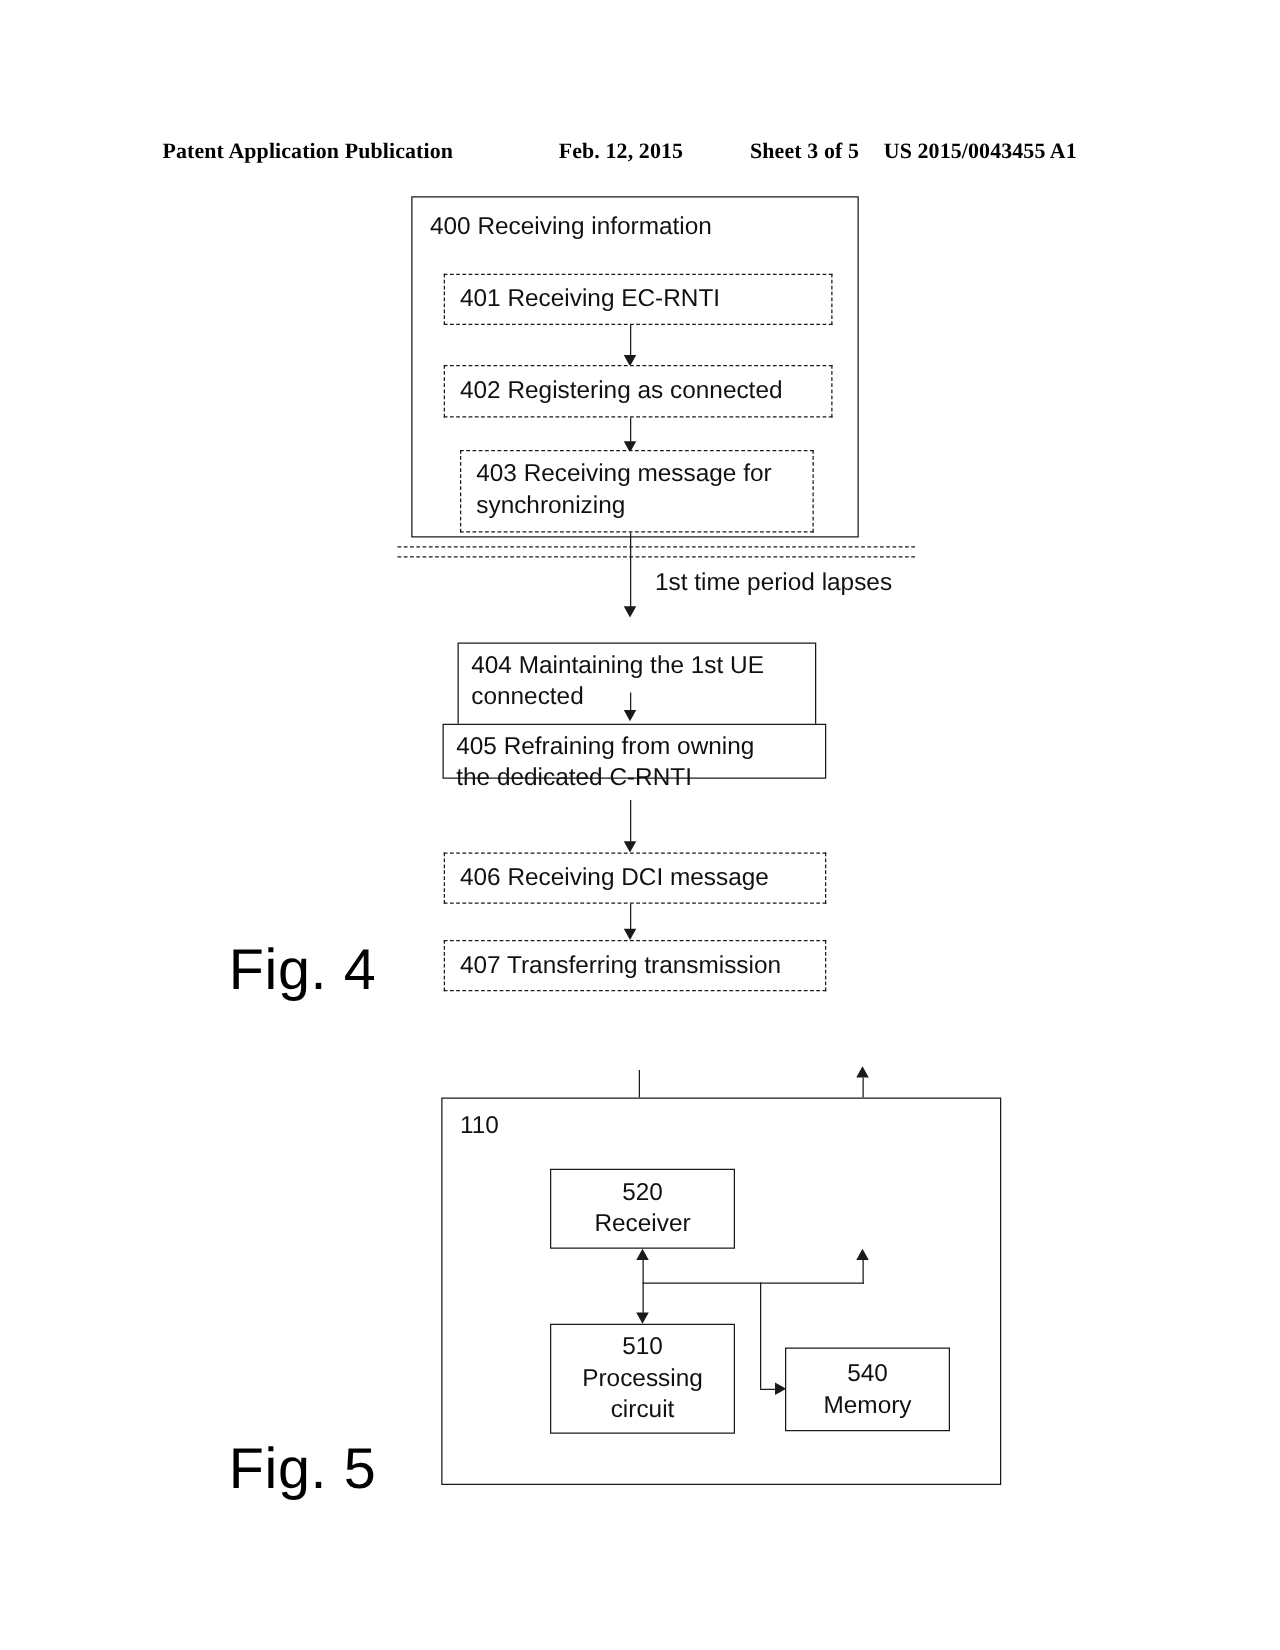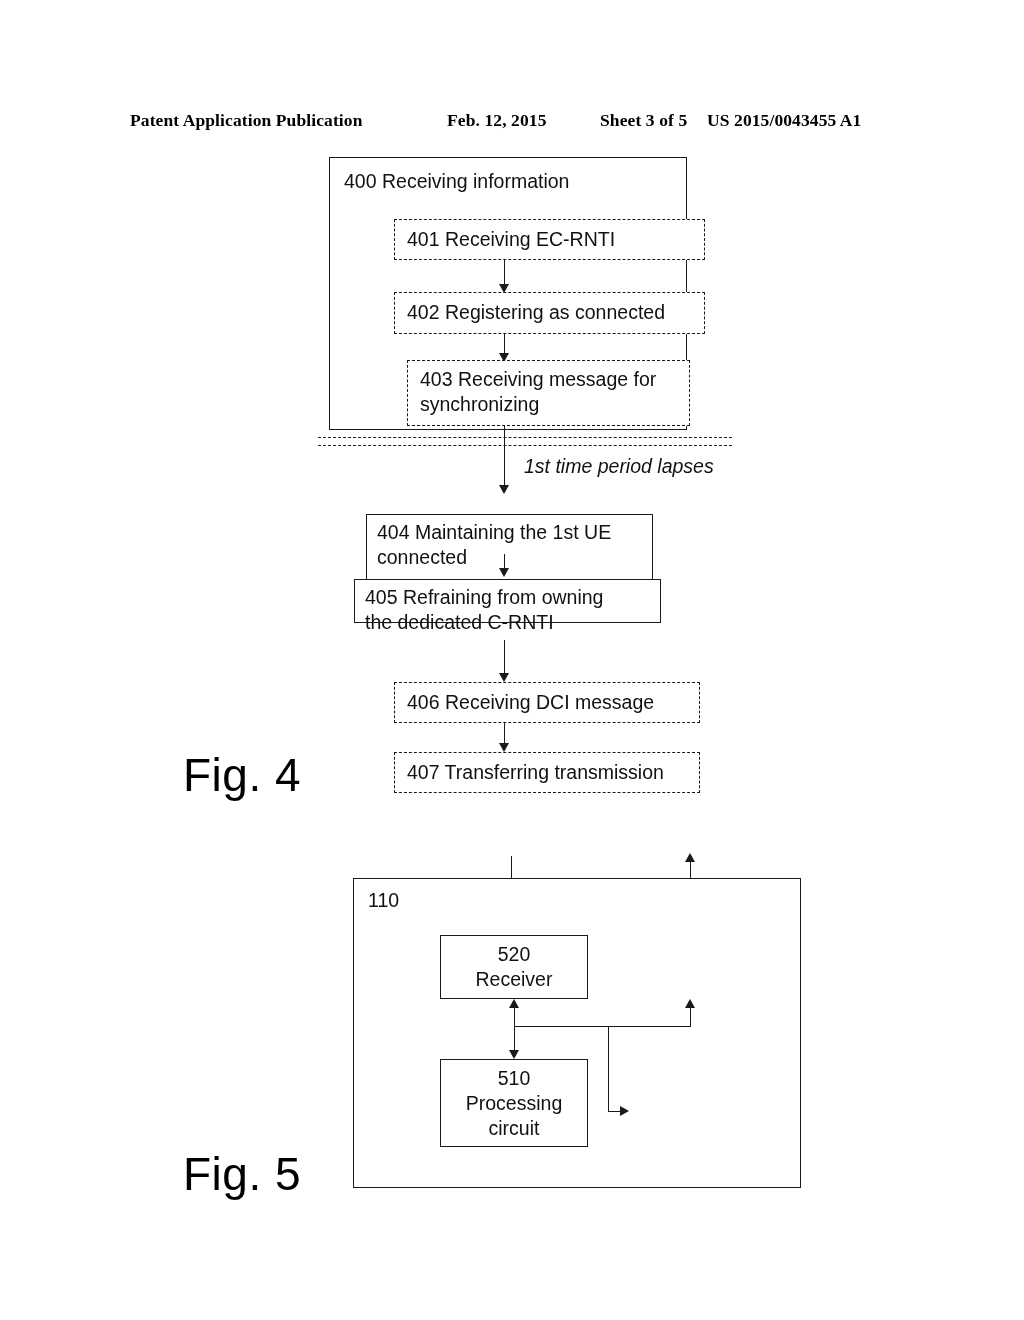--- a/index.html
+++ b/index.html
@@ -44,21 +44,20 @@
   .box {
     position: absolute;
     box-sizing: border-box;
     background: #ffffff;
   }
   .solid-box {
     border: 1.6px solid #1a1a1a;
   }
   .dashed-box {
     border: 1.7px dashed #1a1a1a;
-    margin-left: 39px;
   }
   .box-text {
     position: absolute;
     font-size: 19.5px;
     line-height: 25px;
     color: #111111;
     white-space: pre-line;
   }
 
   
@@ -172,21 +171,21 @@
     <div class="box-text" style="left:12px; top:6px;">403 Receiving message for
 synchronizing</div>
   </div>
 
   <div class="sep-rule" style="left:318px; top:437px; width:414px;"></div>
   <div class="sep-rule" style="left:318px; top:445px; width:414px;"></div>
 
   <div class="vline" style="left:504px; top:426px; height:62px;"></div>
   <div class="arrowhead-down" style="left:499px; top:485px;"></div>
 
-  <div class="annot" style="left:524px; top:455px;font-style:italic;">1st time period lapses</div>
+  <div class="annot" style="left:524px; top:455px;">1st time period lapses</div>
 
   <div class="box solid-box" style="left:366px; top:514px; width:287px; height:72px;">
     <div class="box-text" style="left:10px; top:5px;">404 Maintaining the 1st UE
 connected</div>
   </div>
 
   <div class="vline" style="left:504px; top:554px; height:17px;"></div>
   <div class="arrowhead-down" style="left:499px; top:568px;"></div>
 
   <div class="box solid-box" style="left:354px; top:579px; width:307px; height:44px;">
@@ -225,20 +224,24 @@
 Receiver</div>
   </div>
 
 
   <div class="box solid-box" style="left:440px; top:1059px; width:148px; height:88px;">
     <div class="ctr-text">510
 Processing
 circuit</div>
   </div>
 
+  <div class="box solid-box" style="left:628px; top:1078px; width:132px; height:67px;">
+    <div class="ctr-text">540
+Memory</div>
+  </div>
 
   <div class="vline" style="left:514px; top:1006px; height:48px;"></div>
   <div class="arrowhead-up" style="left:509px; top:999px;"></div>
   <div class="arrowhead-down" style="left:509px; top:1050px;"></div>
 
   <div class="hline" style="left:514px; top:1026px; width:177px;"></div>
 
   <div class="vline" style="left:690px; top:1008px; height:19px;"></div>
   <div class="arrowhead-up" style="left:685px; top:999px;"></div>
 

